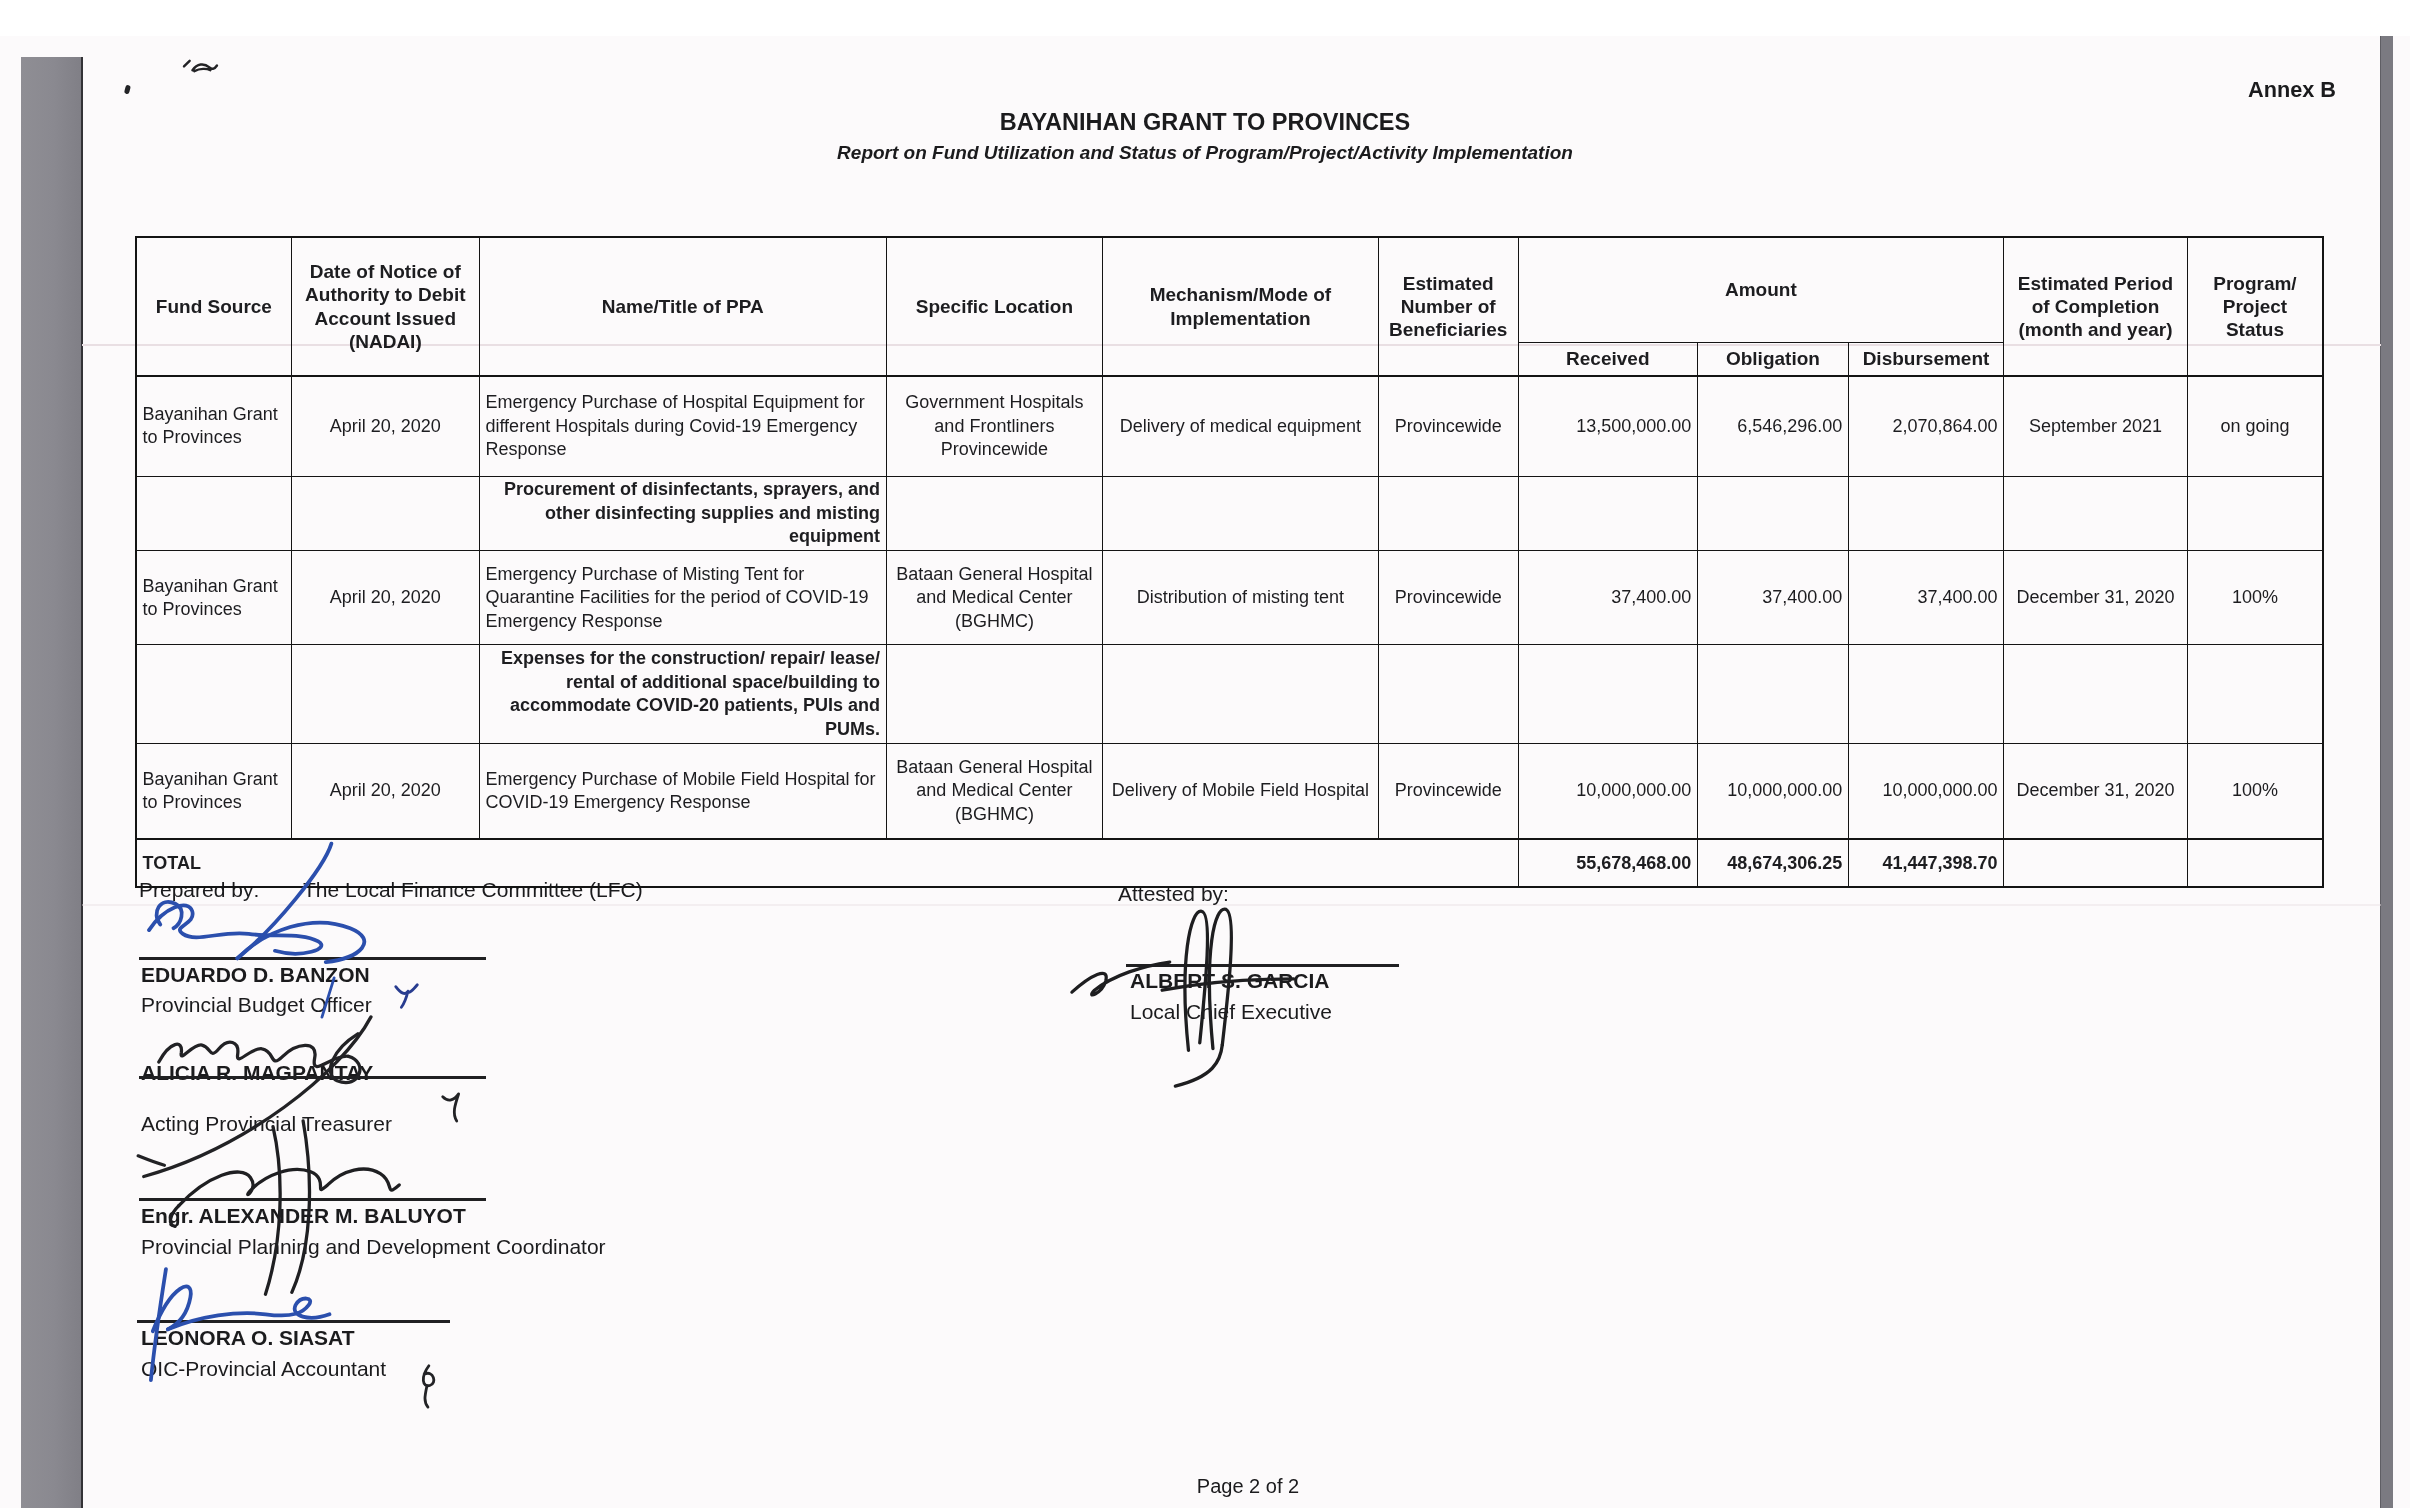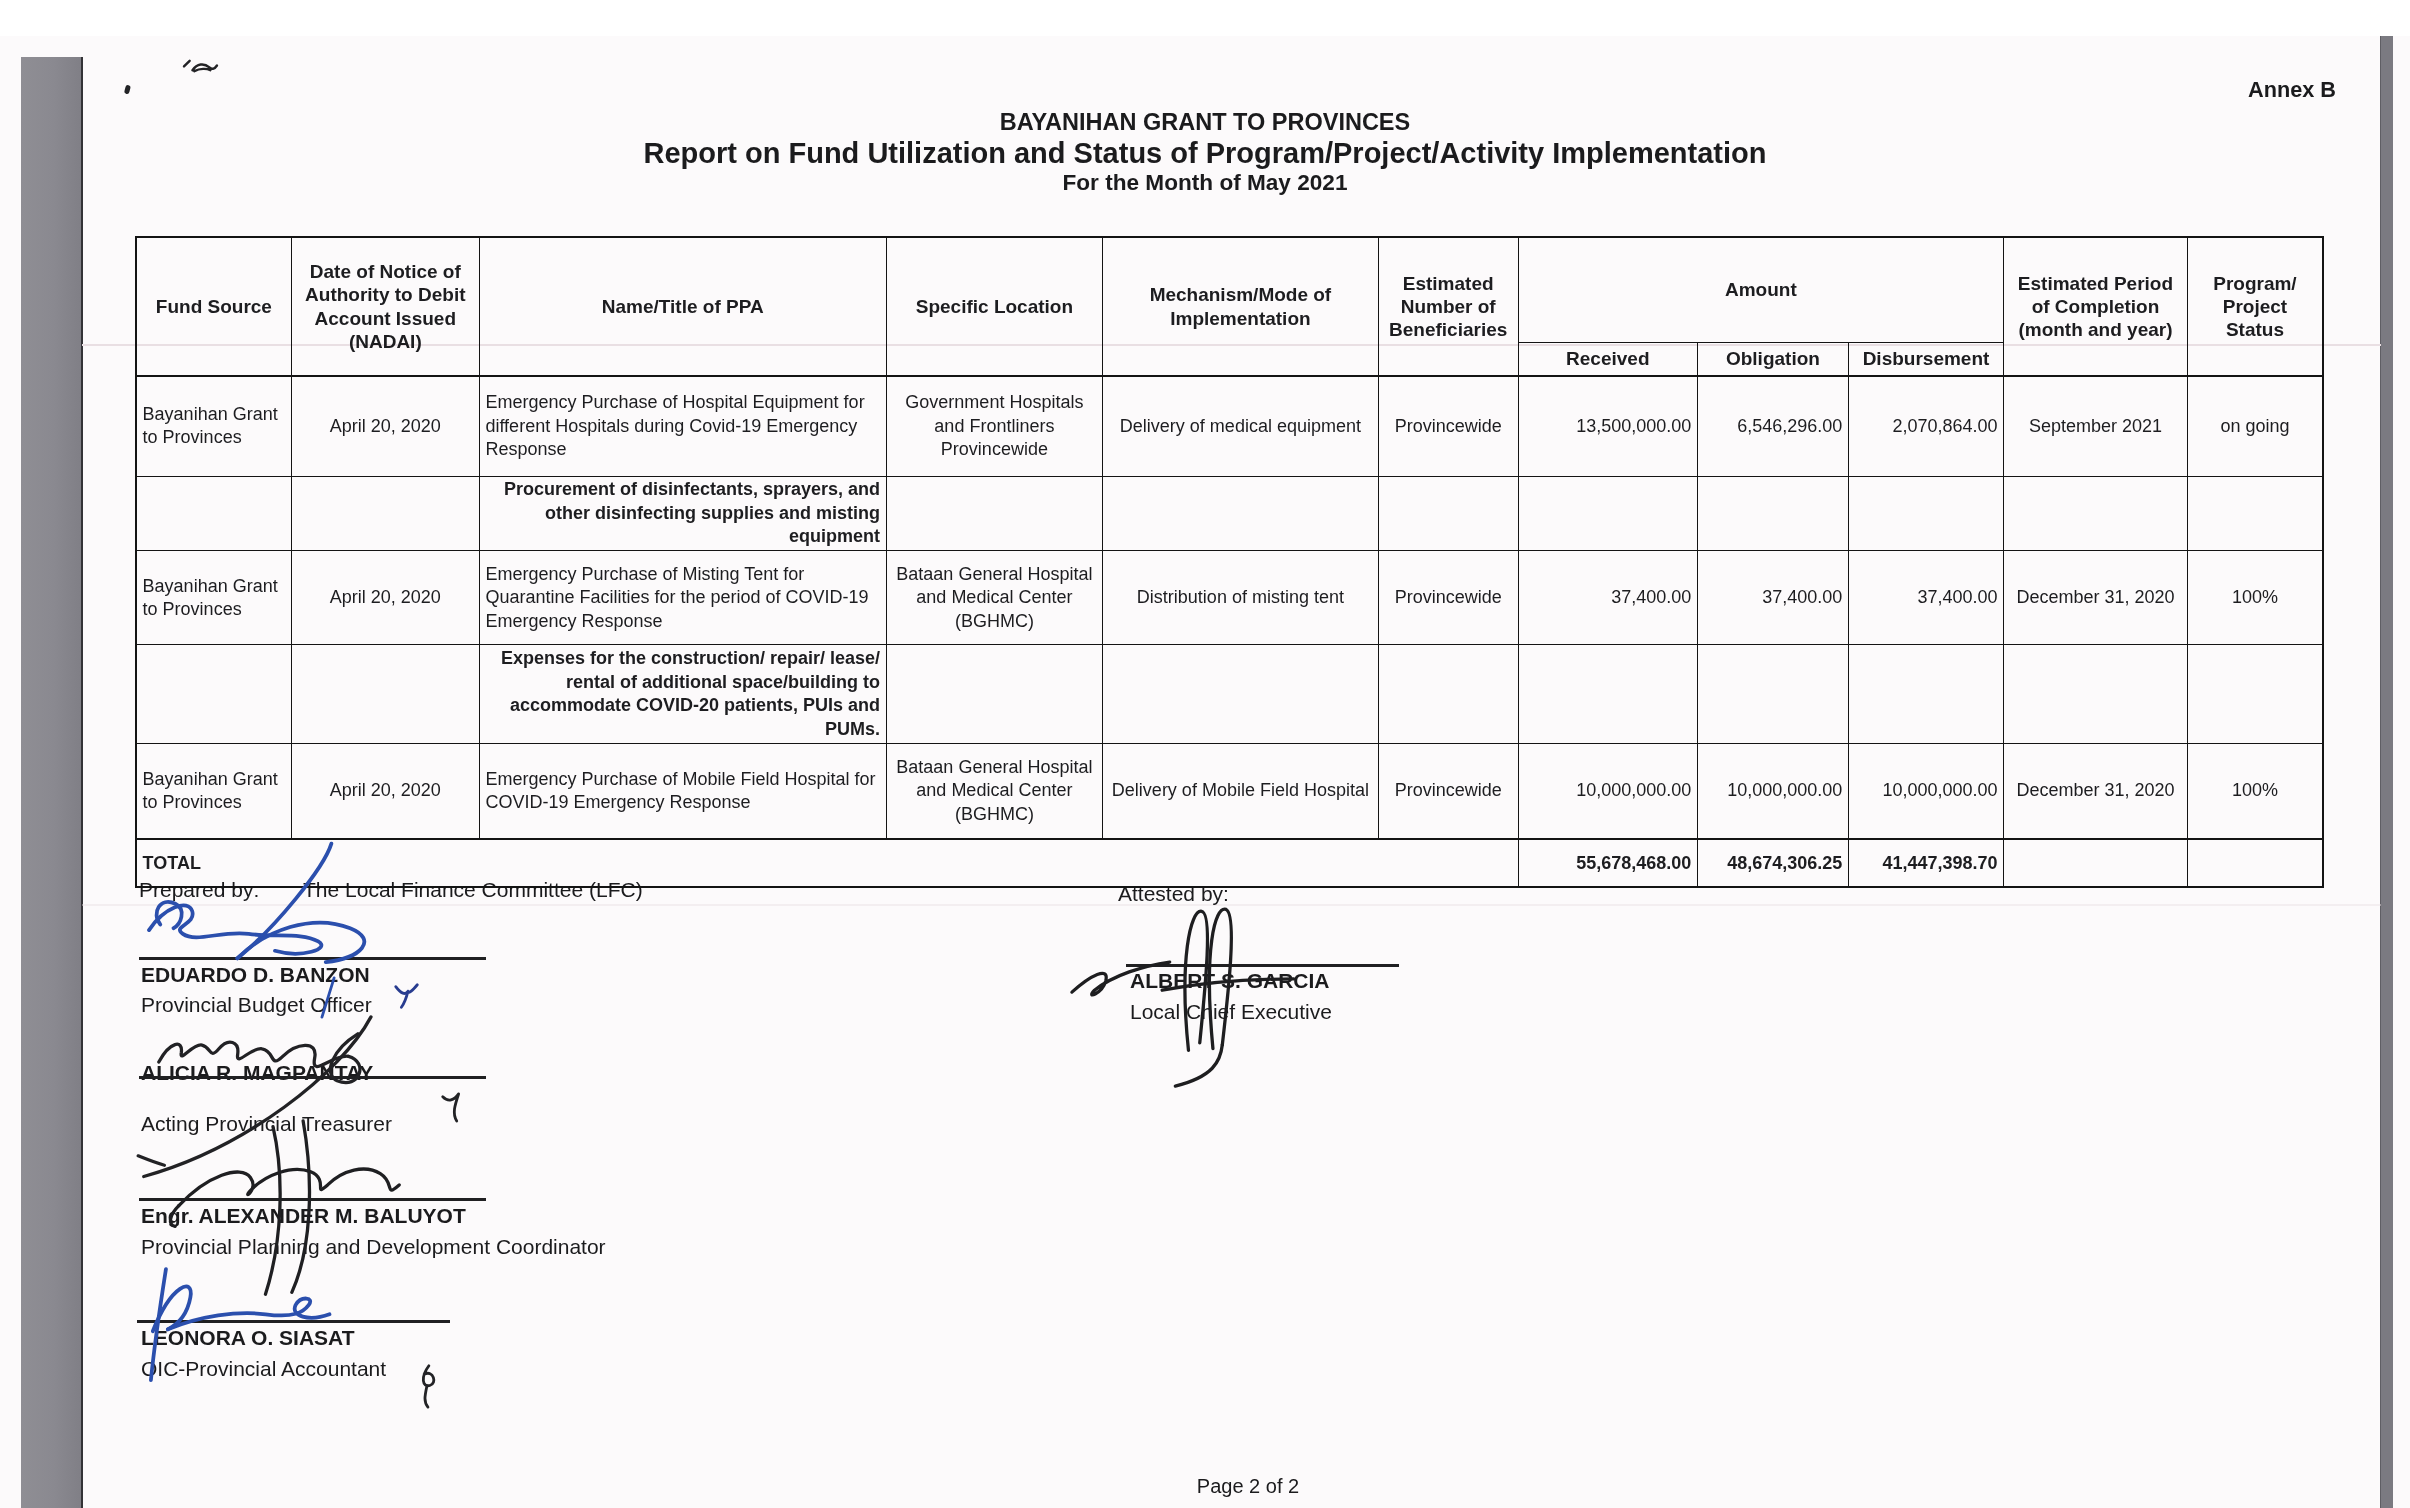--- a/index.html
+++ b/index.html
@@ -14,21 +14,21 @@
     background:linear-gradient(90deg,#8f8e94 0%,#8a8990 55%,#807f86 100%);
     border-right:2.8px solid #333236;}
   .bar-right{position:absolute; left:2380px; top:0; width:12.2px; height:1508px;
     background:#7b7a81; border-left:0.9px solid #5f5e64;}
   .scan-line{position:absolute; left:82px; width:2299px; height:1.9px; background:#e9dfe3;}
   .scan-line.l2{opacity:.45;}
   
   .annex{position:absolute; top:41px; right:75px; font-weight:bold; font-size:21.7px;}
   .title-block{position:absolute; left:94px; top:70px; width:2222px; text-align:center; font-weight:bold;}
   .title-block .t1{font-size:23.5px; line-height:32px;}
-  .title-block .t2{font-size:29px; line-height:30px;}
+  .title-block .t2{font-size:19px; line-height:30px;font-style:italic;}
   .title-block .t3{font-size:22.6px; line-height:30px;}
   
   table.doc{position:absolute; left:135px; top:200px; width:2189px;
     border-collapse:collapse; table-layout:fixed; border:2.8px solid #141414;
     font-size:18px; color:#1d1d20; z-index:2;}
   table.doc th, table.doc td{border:1.9px solid #141414; padding:1.9px 5.6px; vertical-align:middle;
     line-height:1.3; overflow:hidden;}
   table.doc thead th{font-weight:bold; text-align:center; font-size:19px; line-height:1.22;}
   table.doc thead th.hb{border-bottom:2.8px solid #141414;}
   tr.head-main{height:105px;}
@@ -62,21 +62,20 @@
 
   <svg class="sig" style="left:181px; top:21px;" width="38" height="22.6" viewBox="0 0 40 24">
     <path d="M3,10 L9,4 M12,14 C17,7 24,6 30,11 C33,14 36,12 38,9 M14,15 C20,12 27,12 31,14" fill="none" stroke="#232326" stroke-width="2.6" stroke-linecap="round"></path>
   </svg>
   <div class="ink-dot"></div>
 
   <div class="annex">Annex B</div>
   <div class="title-block">
     <div class="t1">BAYANIHAN GRANT TO PROVINCES</div>
     <div class="t2">Report on Fund Utilization and Status of Program/Project/Activity Implementation</div>
-    <div class="t3">For the Month of May 2021</div>
   </div>
 
   <table class="doc">
     <colgroup>
       <col style="width:7.1%">
         <col style="width:8.6%">
         <col style="width:18.6%">
       <col style="width:9.9%">
         <col style="width:12.6%">
         <col style="width:6.4%">

